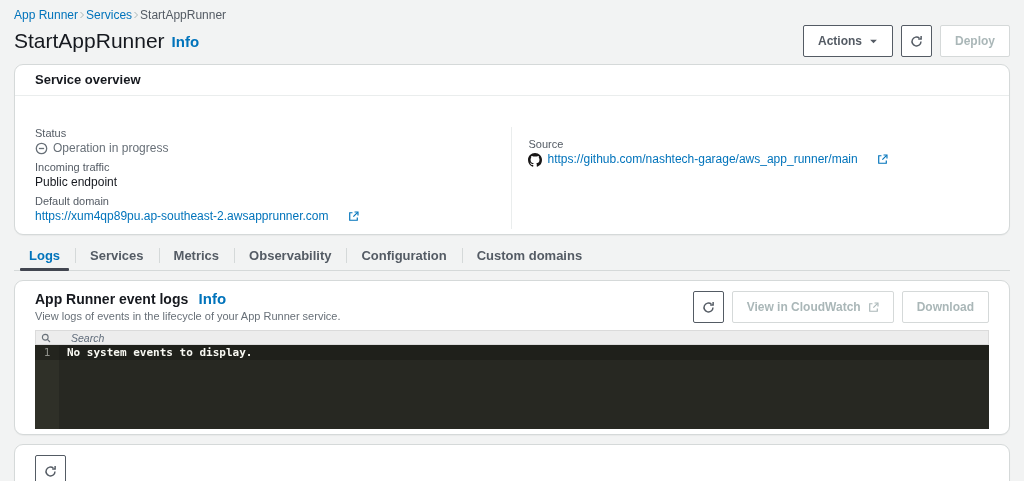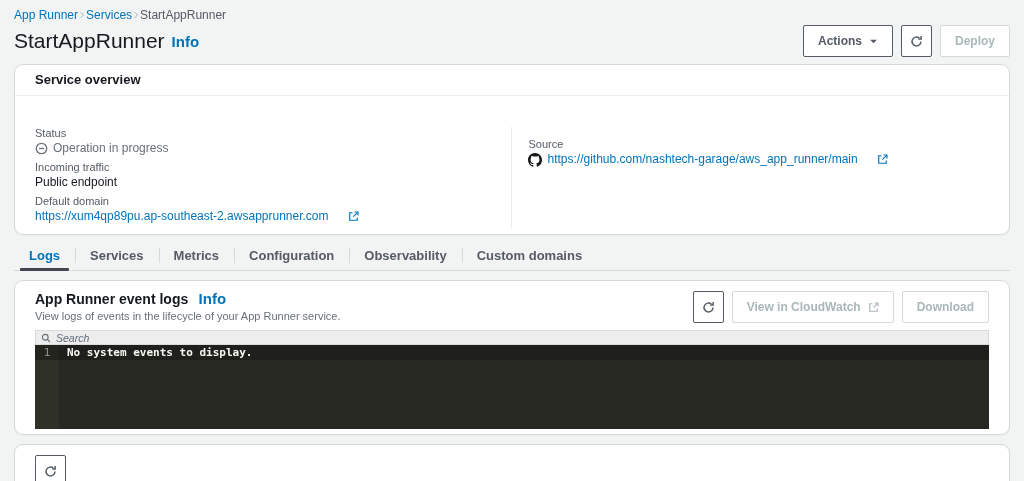--- a/index.html
+++ b/index.html
@@ -58,21 +58,21 @@
   .tab.active { color:#0073bb; }
   .tab.active::after { content:""; position:absolute; left:6px; right:6px; bottom:-1px; height:3px; background:#424650; border-radius:1px; }
 
   
   .header-row { display:flex; align-items:flex-start; justify-content:space-between; padding:9px 20px 3px; }
   .section-title { font-size:14px; font-weight:700; line-height:17px; }
   .section-desc { font-size:11px; color:#687078; margin-top:2px; line-height:13px;text-align:center; }
   .row-actions { display:flex; gap:8px; padding-top:1px; }
 
   
-  .log-search { margin:4px 20px 0; height:15px; background:#ededed; border:1px solid #dbdbdb; display:flex; align-items:center; gap:5px; padding:0 5px; color:#687078; }
+  .log-search { margin:4px 20px 0; height:15px; background:#ededed; border:1px solid #dbdbdb; display:flex; align-items:center; gap:20px; padding:0 5px; color:#687078; }
   .log-search input { flex:1; height:100%; border:0; background:transparent; outline:none; padding:0;
     font-family:"Liberation Sans",sans-serif; font-size:10.5px; font-style:italic; color:#414d5c; }
   .log-search input::placeholder { color:#5f6b7a; font-style:italic; }
   .editor { margin:0 20px; height:84px; background:#272822; position:relative; overflow:hidden;
     font-family:"DejaVu Sans Mono",monospace; font-size:11px; }
   .editor-gutter { position:absolute; left:0; top:0; bottom:0; width:24px; background:#2f3028; }
   .editor-line { position:relative; display:flex; height:15px; line-height:15px; background:#1f201b; }
   .editor-line .ln { width:24px; text-align:center; color:#8f908a; background:#23241e; flex:none; }
   .editor-line .msg { color:#f8f8f2; font-weight:700; padding-left:8px; white-space:pre; }
   .panel.eventlogs { padding-bottom:5px; }
@@ -205,22 +205,22 @@
           </div>
         </div>
       </div>
     </div>
   </section>
 
   <div class="tabs">
     <div class="tab active">Logs</div>
     <div class="tab">Services</div>
     <div class="tab">Metrics</div>
+    <div class="tab">Observability</div>
     <div class="tab">Configuration</div>
-    <div class="tab">Observability</div>
     <div class="tab">Custom domains</div>
   </div>
 
   <section class="panel eventlogs">
     <div class="header-row">
       <div>
         <div>
           <span class="section-title">App Runner event logs</span>
           <a class="info-link">Info</a>
         </div>

